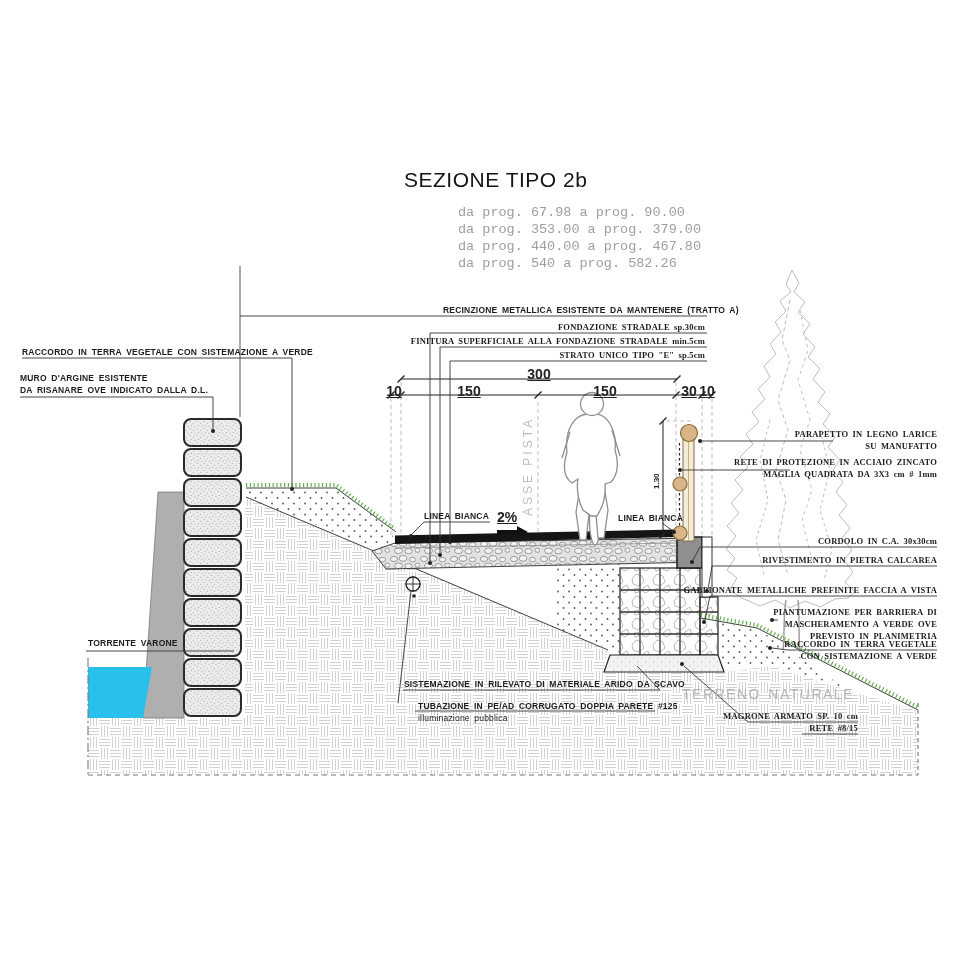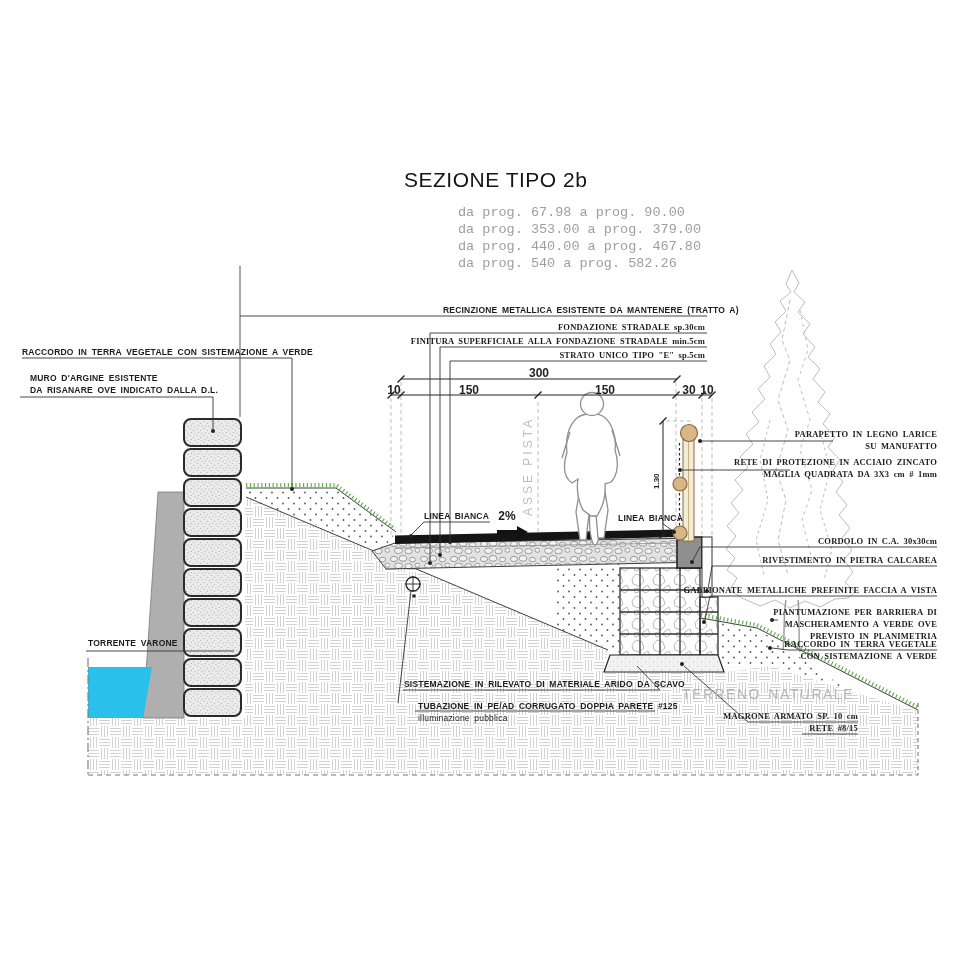--- a/index.html
+++ b/index.html
@@ -3,21 +3,21 @@
 <meta charset="utf-8">
 <style>
   html,body{margin:0;padding:0;background:#fff;}
   .stage{position:relative;width:960px;height:960px;background:#fff;overflow:hidden;
          font-family:"Liberation Sans", sans-serif;}
   .stage svg{position:absolute;left:0;top:0;}
   .lbl{position:absolute;font-size:8.5px;font-weight:700;color:#1c1c1c;white-space:nowrap;
        letter-spacing:.2px;word-spacing:2px;line-height:12px;}
   .lbl.right{text-align:right;font-family:Liberation Serif, serif;}
   .lbl.gray{color:#b5b5b5;font-weight:400;font-size:14px;letter-spacing:1.5px;}
-  .dim{position:absolute;font-size:12px;font-weight:700;color:#222;white-space:nowrap;transform:translateX(-50%);}
+  .dim{position:absolute;font-size:14px;font-weight:700;color:#222;white-space:nowrap;transform:translateX(-50%);text-decoration:underline;}
   .rot{position:absolute;transform-origin:left top;transform:rotate(-90deg);white-space:nowrap;}
   .asse{font-size:12px;color:#bdbdbd;letter-spacing:3px;font-weight:400;}
   .vdim{font-size:8px;font-weight:700;color:#222;}
   .title{position:absolute;font-size:21px;color:#151515;letter-spacing:.5px;}
   .subs{position:absolute;font-size:13.5px;color:#9e9e9e;line-height:17px;font-family:Liberation Mono, monospace;}
   
   .water{fill:var(--water);}
   .asphalt{fill:var(--asphalt);}
   .cordolo-f{fill:var(--cordolo);stroke:#111;stroke-width:1.4;}
   .wedge{fill:var(--wall_concrete);stroke:#7a7a7a;stroke-width:.8;}
@@ -260,21 +260,21 @@
 
 <div class="title" style="left:404px;top:168px">SEZIONE TIPO 2b</div>
 <div class="subs" style="left:458px;top:204px">
   <div>da prog. 67.98 a prog. 90.00</div>
   <div>da prog. 353.00 a prog. 379.00</div>
   <div>da prog. 440.00 a prog. 467.80</div>
   <div>da prog. 540 a prog. 582.26</div>
 </div>
 
 <div class="lbl" style="left:22px;top:346px">RACCORDO IN TERRA VEGETALE CON SISTEMAZIONE A VERDE</div>
-<div class="lbl" style="left:30px;top:372px">
+<div class="lbl" style="left:20px;top:372px">
   <div>MURO D'ARGINE ESISTENTE</div>
   <div>DA RISANARE OVE INDICATO DALLA D.L.</div>
 </div>
 <div class="lbl" style="left:88px;top:637px">TORRENTE VARONE</div>
 
 <div class="lbl" style="left:443px;top:304px">RECINZIONE METALLICA ESISTENTE DA MANTENERE (TRATTO A)</div>
 <div class="lbl right" style="right:255px;top:321px">FONDAZIONE STRADALE sp.30cm</div>
 <div class="lbl right" style="right:255px;top:335px">FINITURA SUPERFICIALE ALLA FONDAZIONE STRADALE min.5cm</div>
 <div class="lbl right" style="right:255px;top:349px">STRATO UNICO TIPO "E" sp.5cm</div>
 

